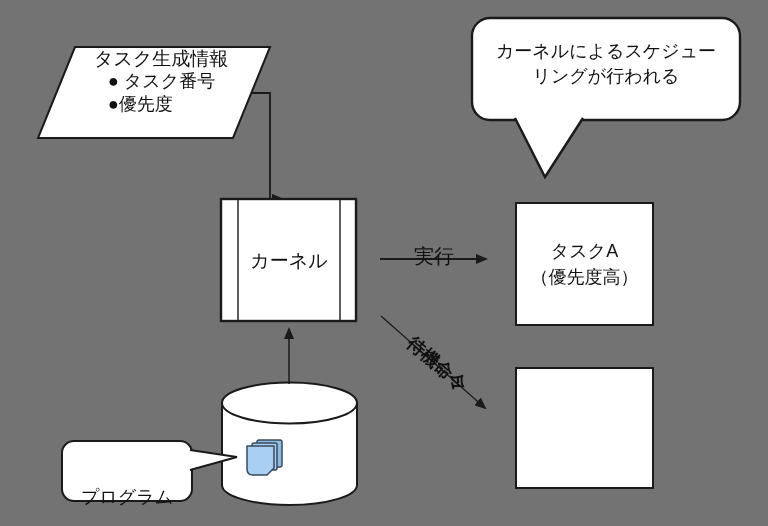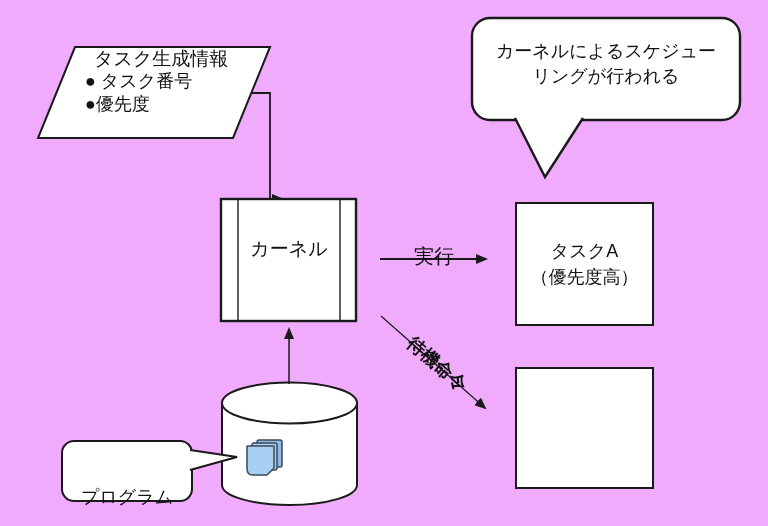--- a/index.html
+++ b/index.html
@@ -1,28 +1,28 @@
 <!DOCTYPE html>
 <html><head>
 <meta charset="utf-8">
 <style>
   html,body{margin:0;padding:0;background:#fff;}
   #stage{
-    position:relative;width:768px;height:526px;background:#f0abfc;
+    position:relative;width:768px;height:526px;background:#737373;
     font-family:"Liberation Sans","DejaVu Sans",sans-serif;color:#111;
     overflow:hidden;
   }
   #shapes{position:absolute;left:0;top:0;width:768px;height:526px;}
   .txt{position:absolute;color:#111;}
   .center{text-align:center;}
   .flexc{display:flex;flex-direction:column;align-items:center;justify-content:center;}
   .p-title{left:94px;top:46px;width:170px;font-size:19px;white-space:nowrap;}
-  .p-items{left:85px;top:70px;font-size:18px;line-height:23px;white-space:nowrap;}
+  .p-items{left:108px;top:70px;font-size:18px;line-height:23px;white-space:nowrap;}
   .bubble-top-text{left:477px;top:39px;width:258px;font-size:18px;line-height:25px;}
-  .kernel-label{left:238px;top:188px;width:102px;height:122px;font-size:19px;}
+  .kernel-label{left:238px;top:200px;width:102px;height:122px;font-size:19px;}
   .exec-label{left:398px;top:243px;width:72px;font-size:20px;font-weight:normal;}
   .wait-label{
     left:388px;top:352px;width:98px;font-size:18px;font-weight:bold;
     transform:rotate(41deg);transform-origin:center center;white-space:nowrap;
   }
   .taskA-label{left:516px;top:203px;width:137px;height:122px;font-size:18px;line-height:26px;}
   .taskB-label{left:516px;top:368px;width:137px;height:120px;font-size:18px;line-height:26px;}
   .prog-label{left:62px;top:441px;width:130px;height:60px;font-size:18px;margin-top:26px;}
 </style>
 </head>

